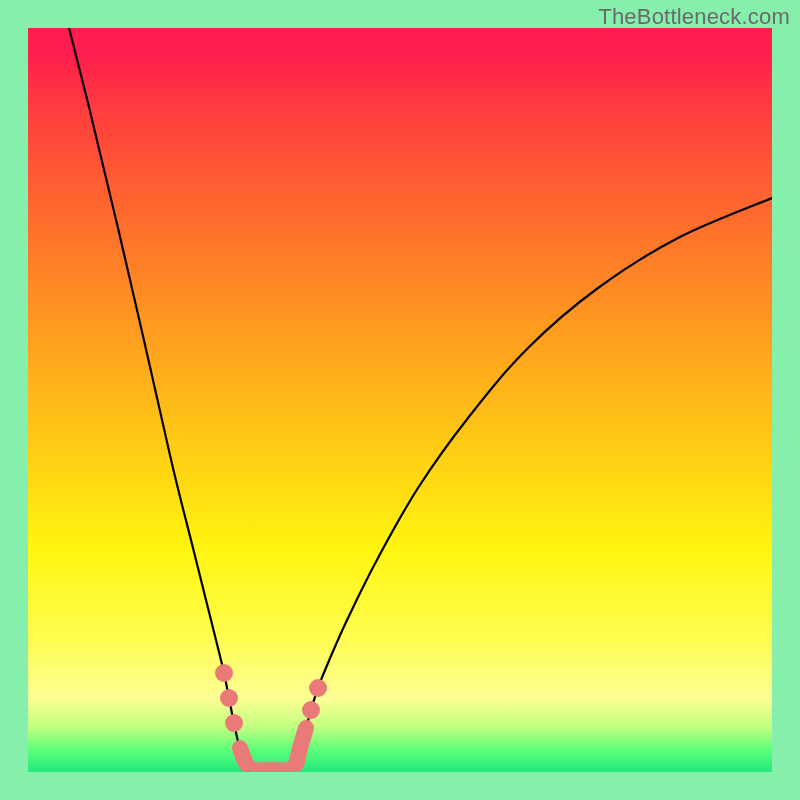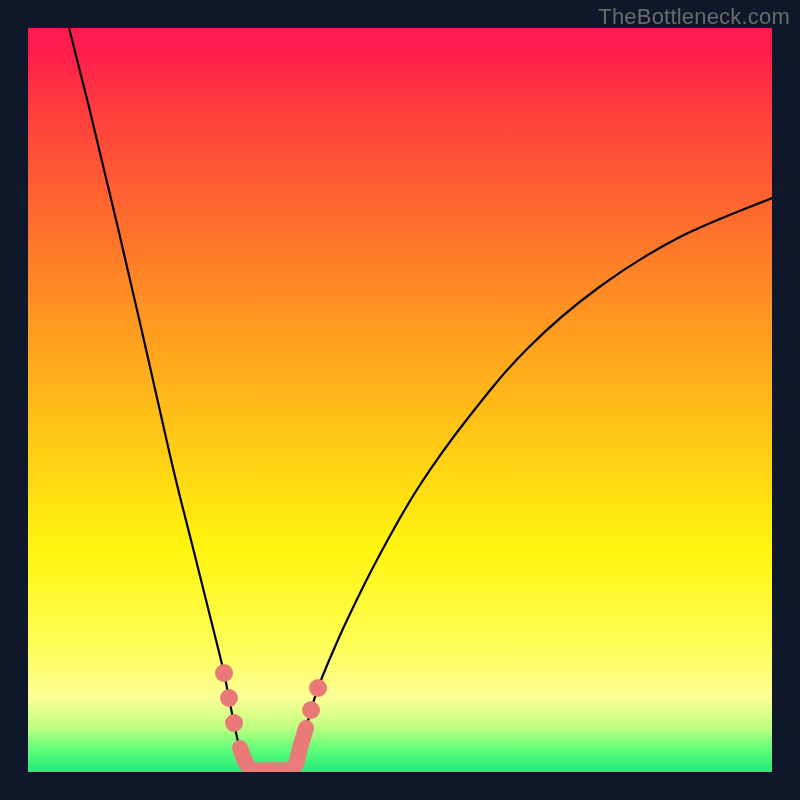--- a/index.html
+++ b/index.html
@@ -10,21 +10,21 @@
     background: #000;
     overflow: hidden;
     font-family: Arial, Helvetica, sans-serif;
   }
   .frame {
     position: absolute;
     top: 0;
     left: 0;
     width: 800px;
     height: 800px;
-    background: #0f172a;
+    background: #86efac;
   }
   .plot-area {
     position: absolute;
     top: 28px;
     left: 28px;
     width: 744px;
     height: 744px;
     overflow: hidden;
   }
   .gradient {

